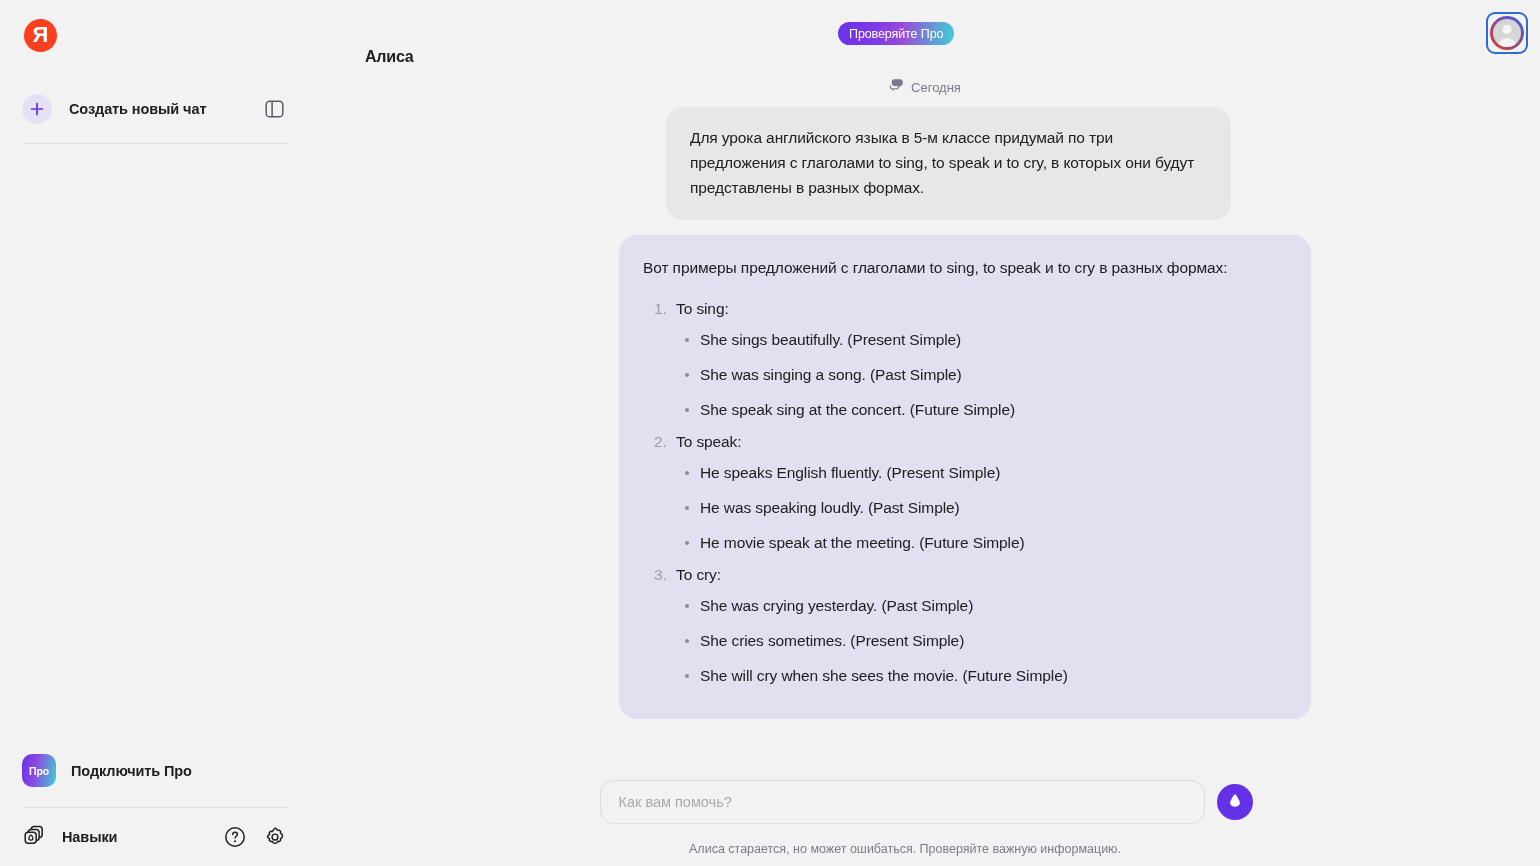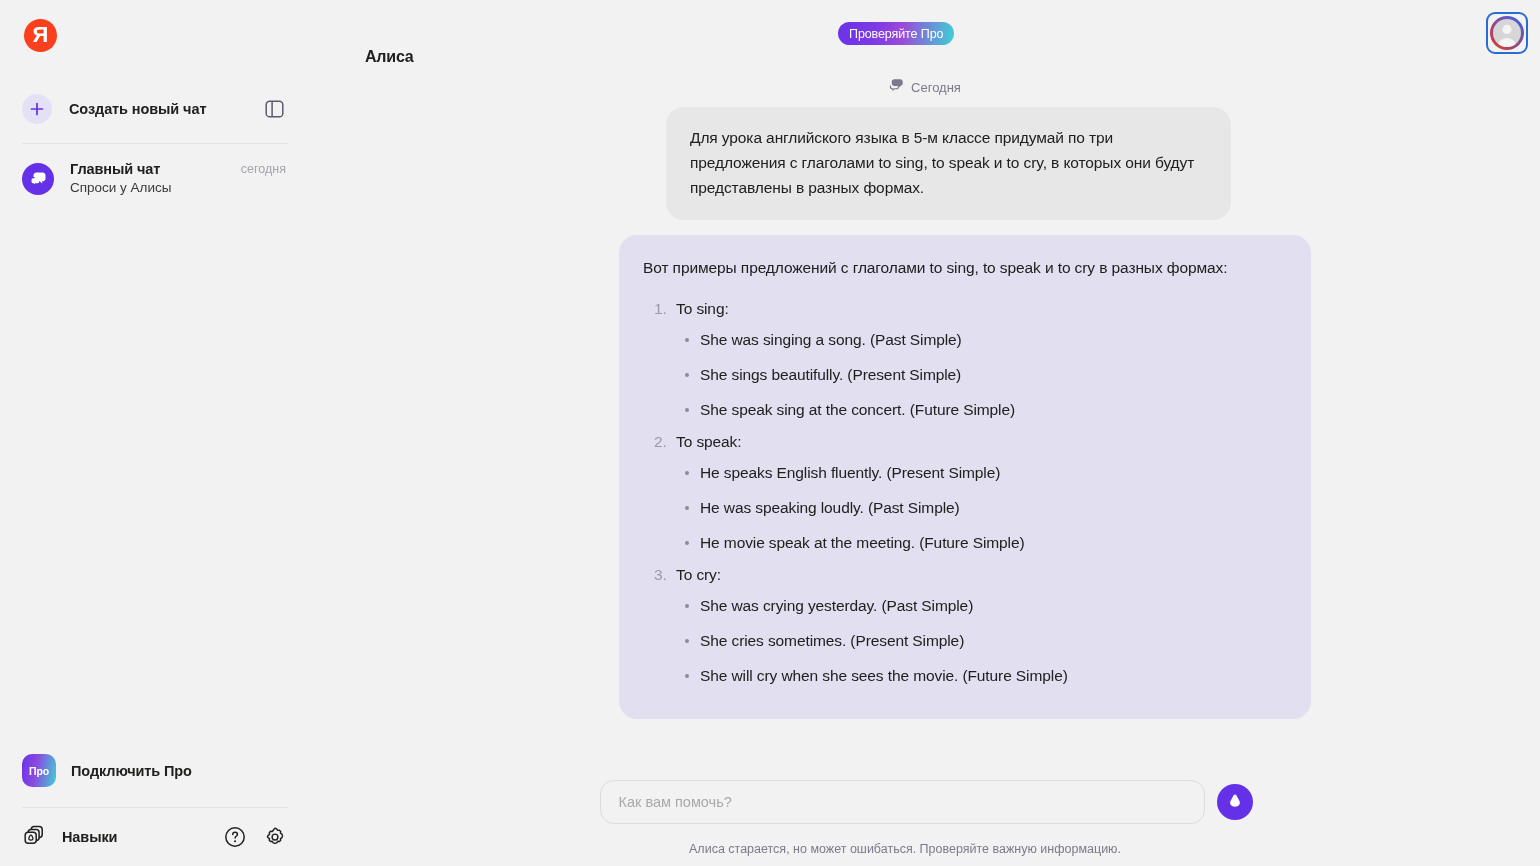--- a/index.html
+++ b/index.html
@@ -503,33 +503,20 @@
       <div class="panel-toggle">
         <svg width="19" height="18" viewBox="0 0 19 18" aria-hidden="true">
           <rect x="1.2" y="1.2" width="16.6" height="15.6" rx="3.4" fill="none" stroke="#5c5b6b" stroke-width="1.5"></rect>
           <path d="M7.1 1.6v14.8" stroke="#5c5b6b" stroke-width="1.5"></path>
         </svg>
       </div>
     </div>
 
     <div class="sidebar-sep"></div>
 
-    <div class="chat-item">
-      <div class="chat-avatar">
-        <svg width="17" height="16" viewBox="0 0 17 16" aria-hidden="true">
-          <path d="M6.4 1.4h6.2c1.6 0 2.9 1.3 2.9 2.9v3.1c0 1.6-1.3 2.9-2.9 2.9h-.5l.1 2.2-2.6-2.2H6.4c-1.6 0-2.9-1.3-2.9-2.9V4.3c0-1.6 1.3-2.9 2.9-2.9z" fill="#ffffff"></path>
-          <path d="M4.6 6.6H3.1C1.9 6.6 1 7.5 1 8.7v2.1c0 1.2.9 2.1 2.1 2.1h.3l-.1 1.7 2-1.7h2.3c1.2 0 2.1-.9 2.1-2.1" fill="#ffffff" stroke="#6431e8" stroke-width="1.1"></path>
-        </svg>
-      </div>
-      <div class="chat-texts">
-        <div class="chat-title">Главный чат</div>
-        <div class="chat-sub">Спроси у Алисы</div>
-      </div>
-      <div class="chat-time">сегодня</div>
-    </div>
 
     <div class="sidebar-spacer"></div>
 
     <div class="pro-row">
       <div class="pro-badge">Про</div>
       <div class="pro-label">Подключить Про</div>
     </div>
 
     <div class="sidebar-bottom-sep"></div>
 
@@ -596,22 +583,22 @@
         </div>
 
         <div class="bubble-assistant">
           <div class="intro">Вот примеры предложений с глаголами to sing, to speak и to cry в разных формах:</div>
 
           <ol class="olist">
             <li>
               <span class="num">1.</span>
               <span class="head">To sing:</span>
               <ul class="ulist">
+                <li>She sings beautifully. (Present Simple)</li>
                 <li>She was singing a song. (Past Simple)</li>
-                <li>She sings beautifully. (Present Simple)</li>
                 <li>She speak sing at the concert. (Future Simple)</li>
               </ul>
             </li>
             <li>
               <span class="num">2.</span>
               <span class="head">To speak:</span>
               <ul class="ulist">
                 <li>He speaks English fluently. (Present Simple)</li>
                 <li>He was speaking loudly. (Past Simple)</li>
                 <li>He movie speak at the meeting. (Future Simple)</li>

